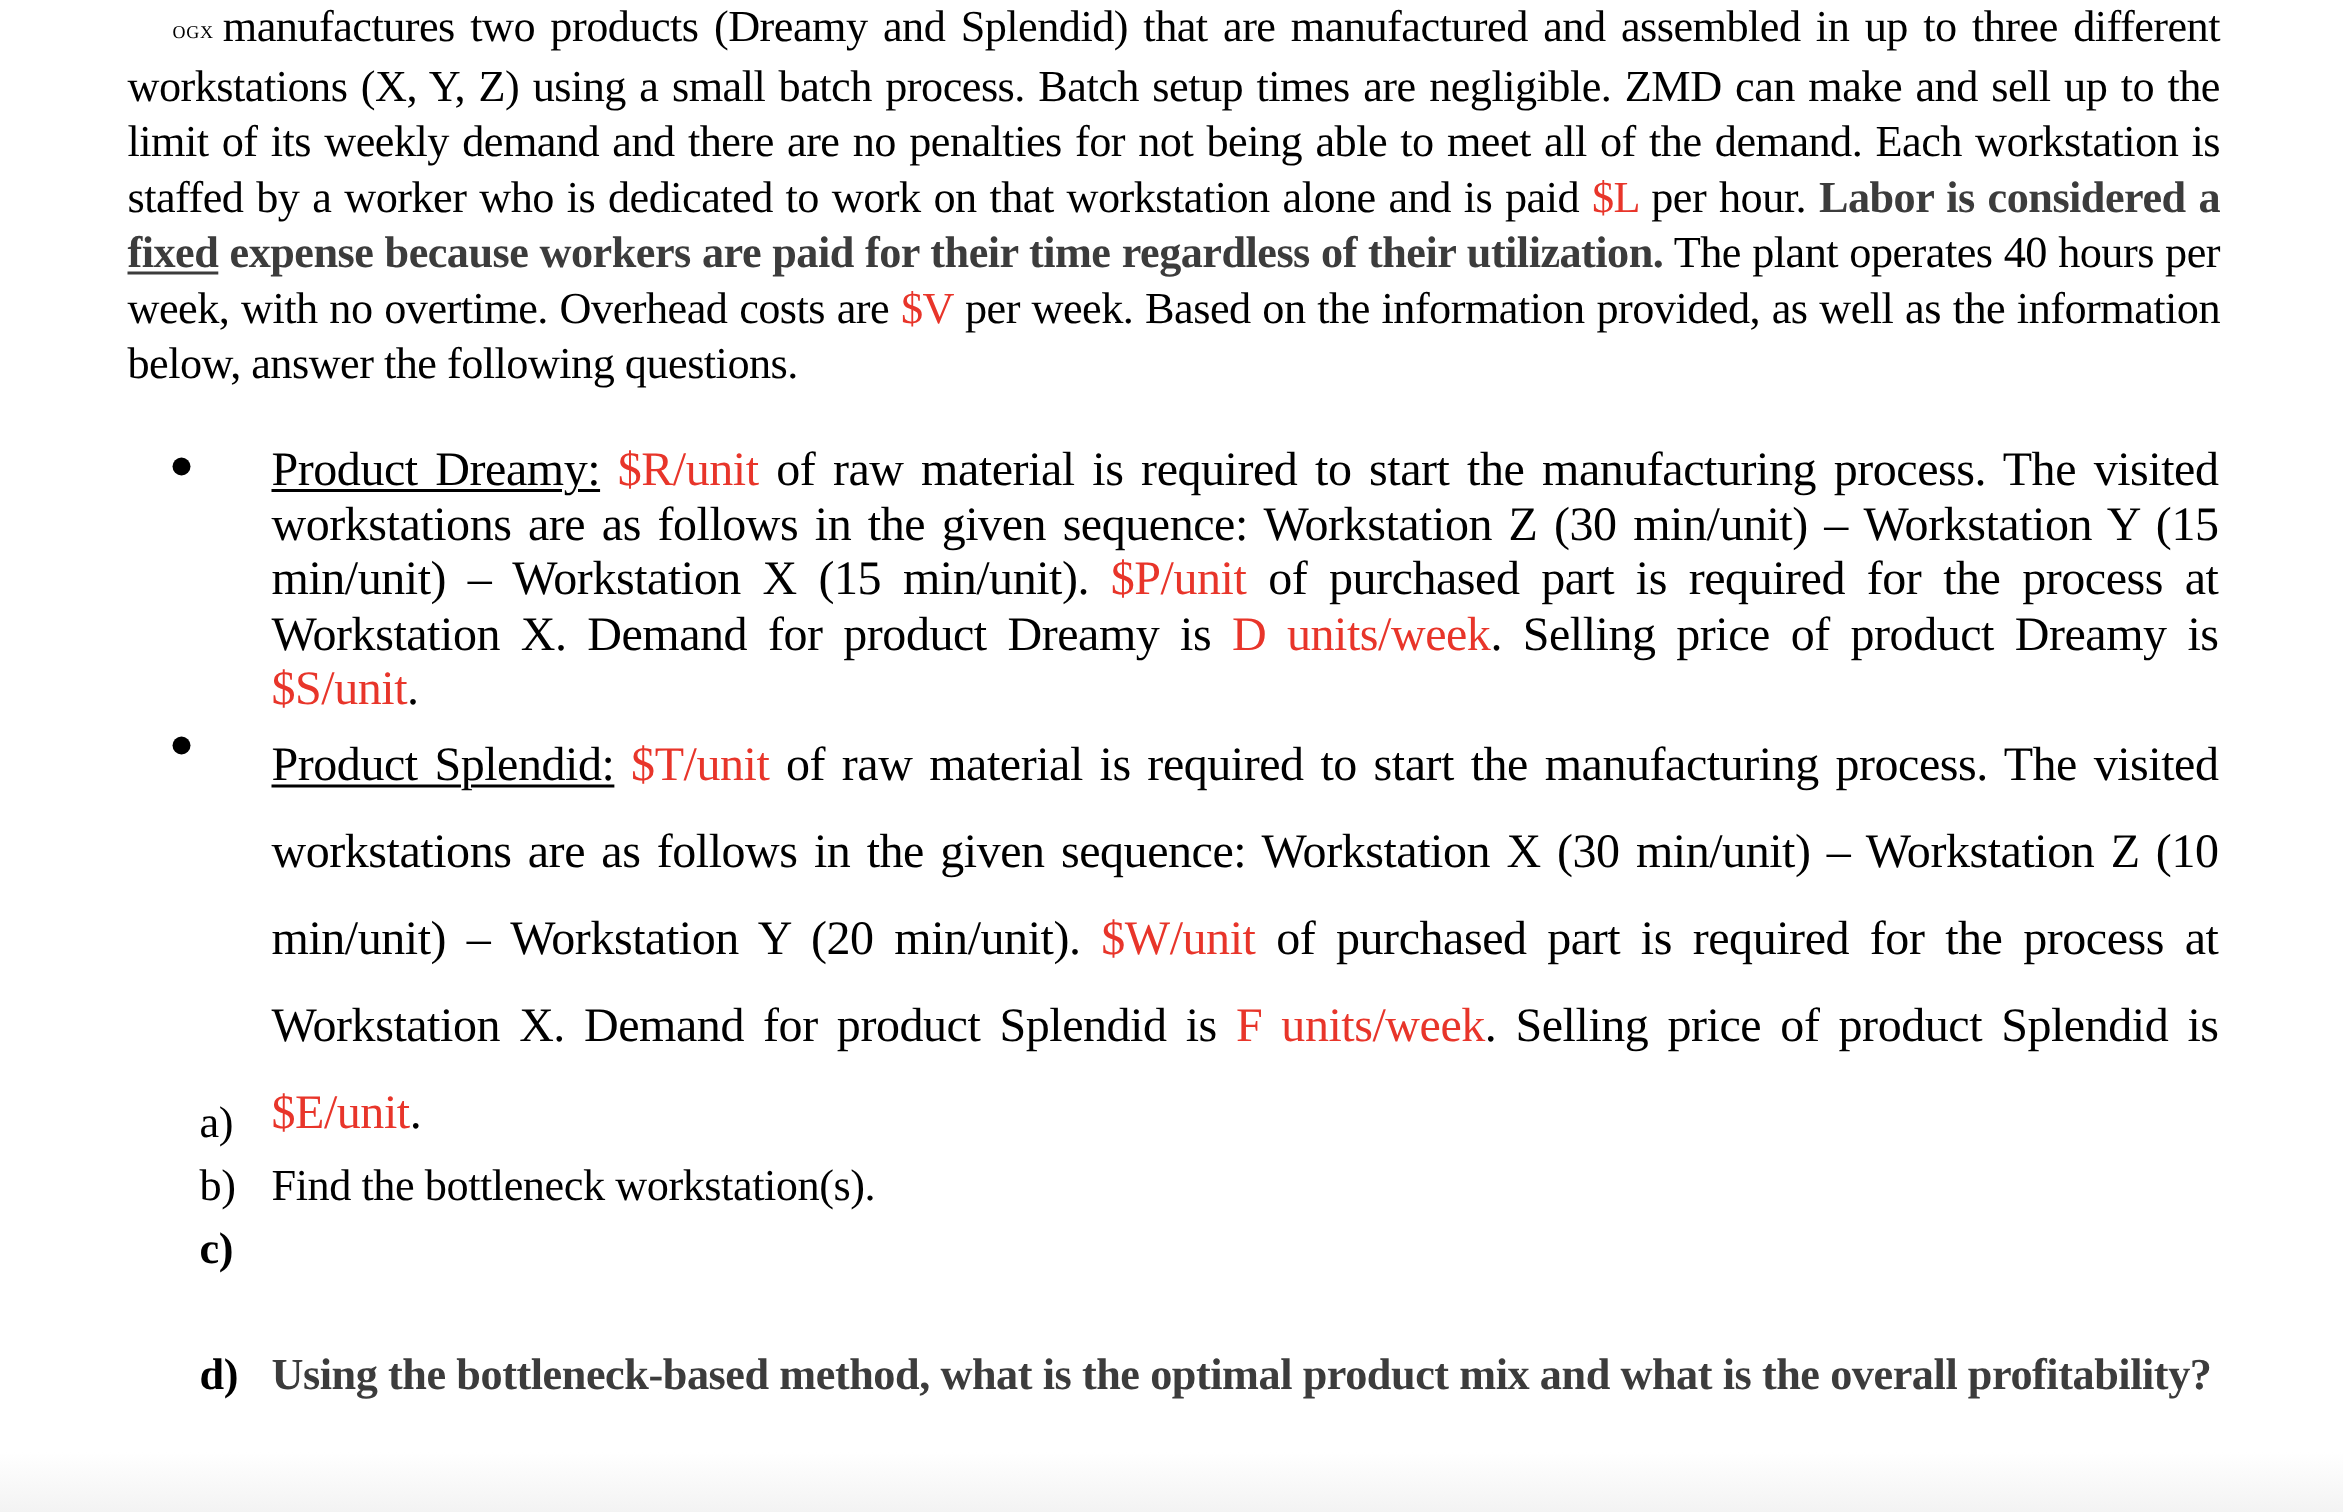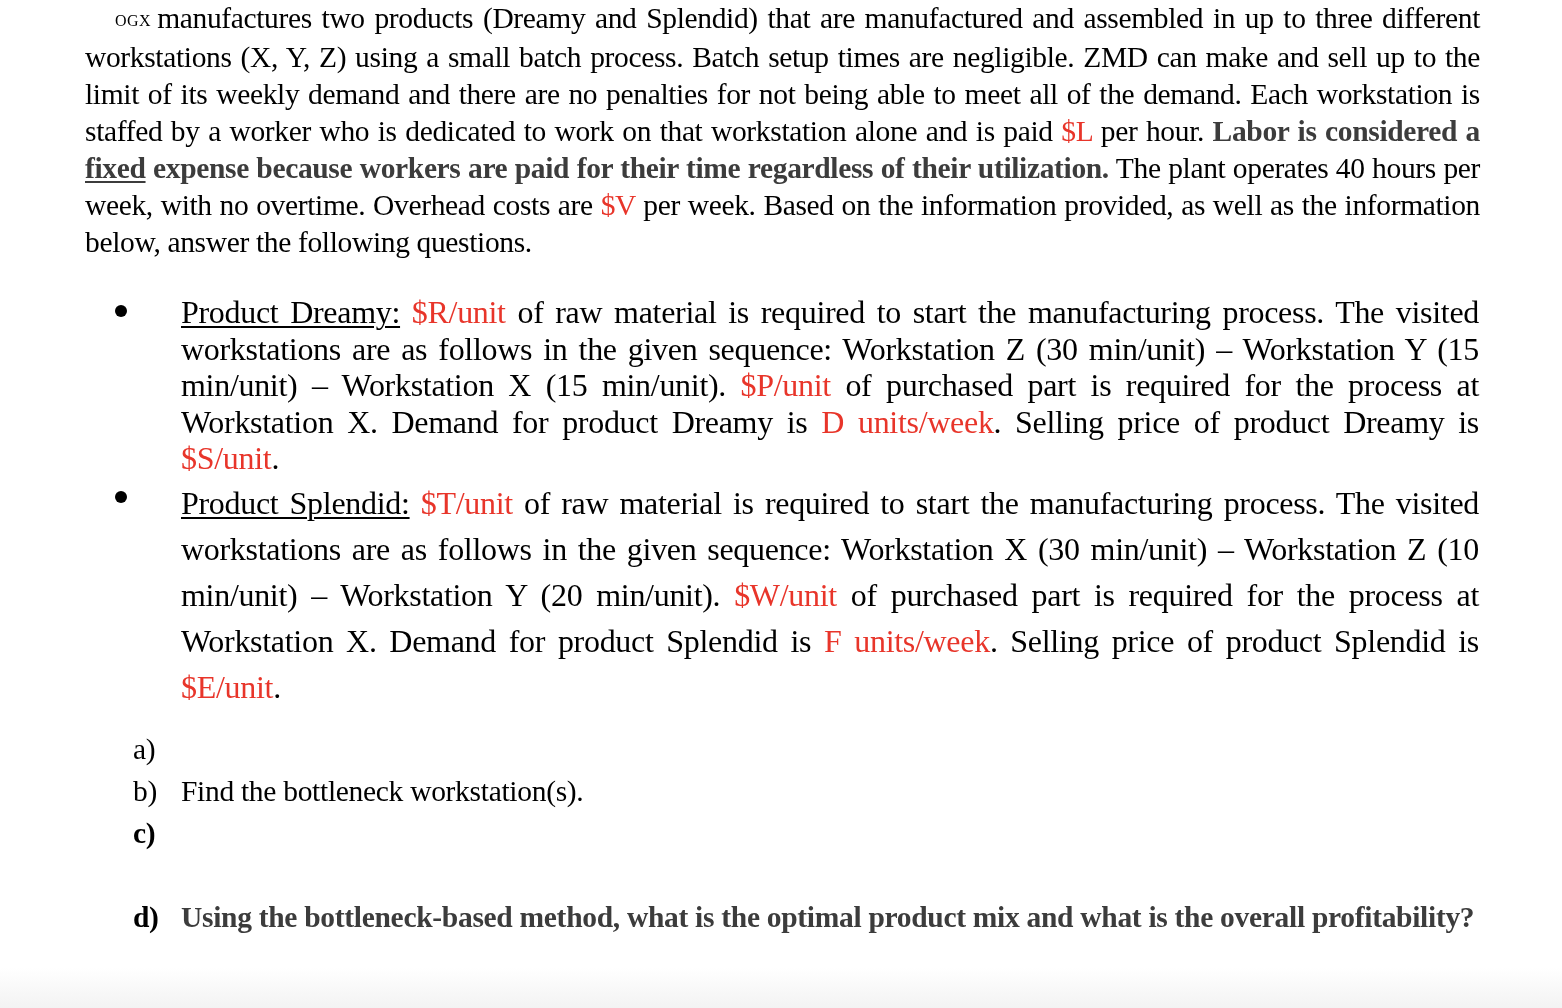--- a/index.html
+++ b/index.html
@@ -9,35 +9,35 @@
     font-family: "Liberation Serif", "DejaVu Serif", serif;
     color: #000;
     position: relative;
   }
   .page { position: absolute; left: 0; top: 0; width: 1562px; }
   .intro {
     position: absolute; left: 85px; top: 0px; width: 1395px;
     font-size: 29.5px; line-height: 37px; text-align: justify;
     letter-spacing: -0.35px;
   }
-  .intro .company { font-size: 16px; letter-spacing: 0.5px; margin-left: 30px; margin-right: 6px; vertical-align: 2px; }
+  .intro .company { font-size: 12px; letter-spacing: 0.5px; margin-left: 30px; margin-right: 6px; vertical-align: 2px; }
   .red { color: #e8352a; }
   .gray { color: #3c3c3c; font-weight: bold; }
   .u { text-decoration: underline; text-underline-offset: 3px; text-decoration-thickness: 1.5px; }
   .bullets { position: absolute; left: 0; top: 292px; width: 1562px; }
   .bullet {
     position: absolute; left: 181px; width: 1298px;
     font-size: 32px; text-align: justify; letter-spacing: -0.3px;
   }
   .bullet .dot {
     position: absolute; left: -66px; top: 11px;
     width: 12px; height: 12px; border-radius: 50%; background: #000;
   }
   .b1 { top: 2px; line-height: 36.5px; }
-  .b2 { top: 188px; line-height: 46px; }
+  .b2 { top: 188px; line-height: 58px; }
   .qs { position: absolute; left: 0; top: 728px; width: 1562px; }
   .q {
     position: absolute; left: 181px; width: 1298px;
     font-size: 29.5px; line-height: 42px; text-align: justify; letter-spacing: -0.3px;
   }
   .q .lbl { position: absolute; left: -48px; top: 0; }
   .q1 { top: 0; }
   .q2 { top: 42px; }
   .q3 { top: 84px; }
   .q4 { top: 168px; }

